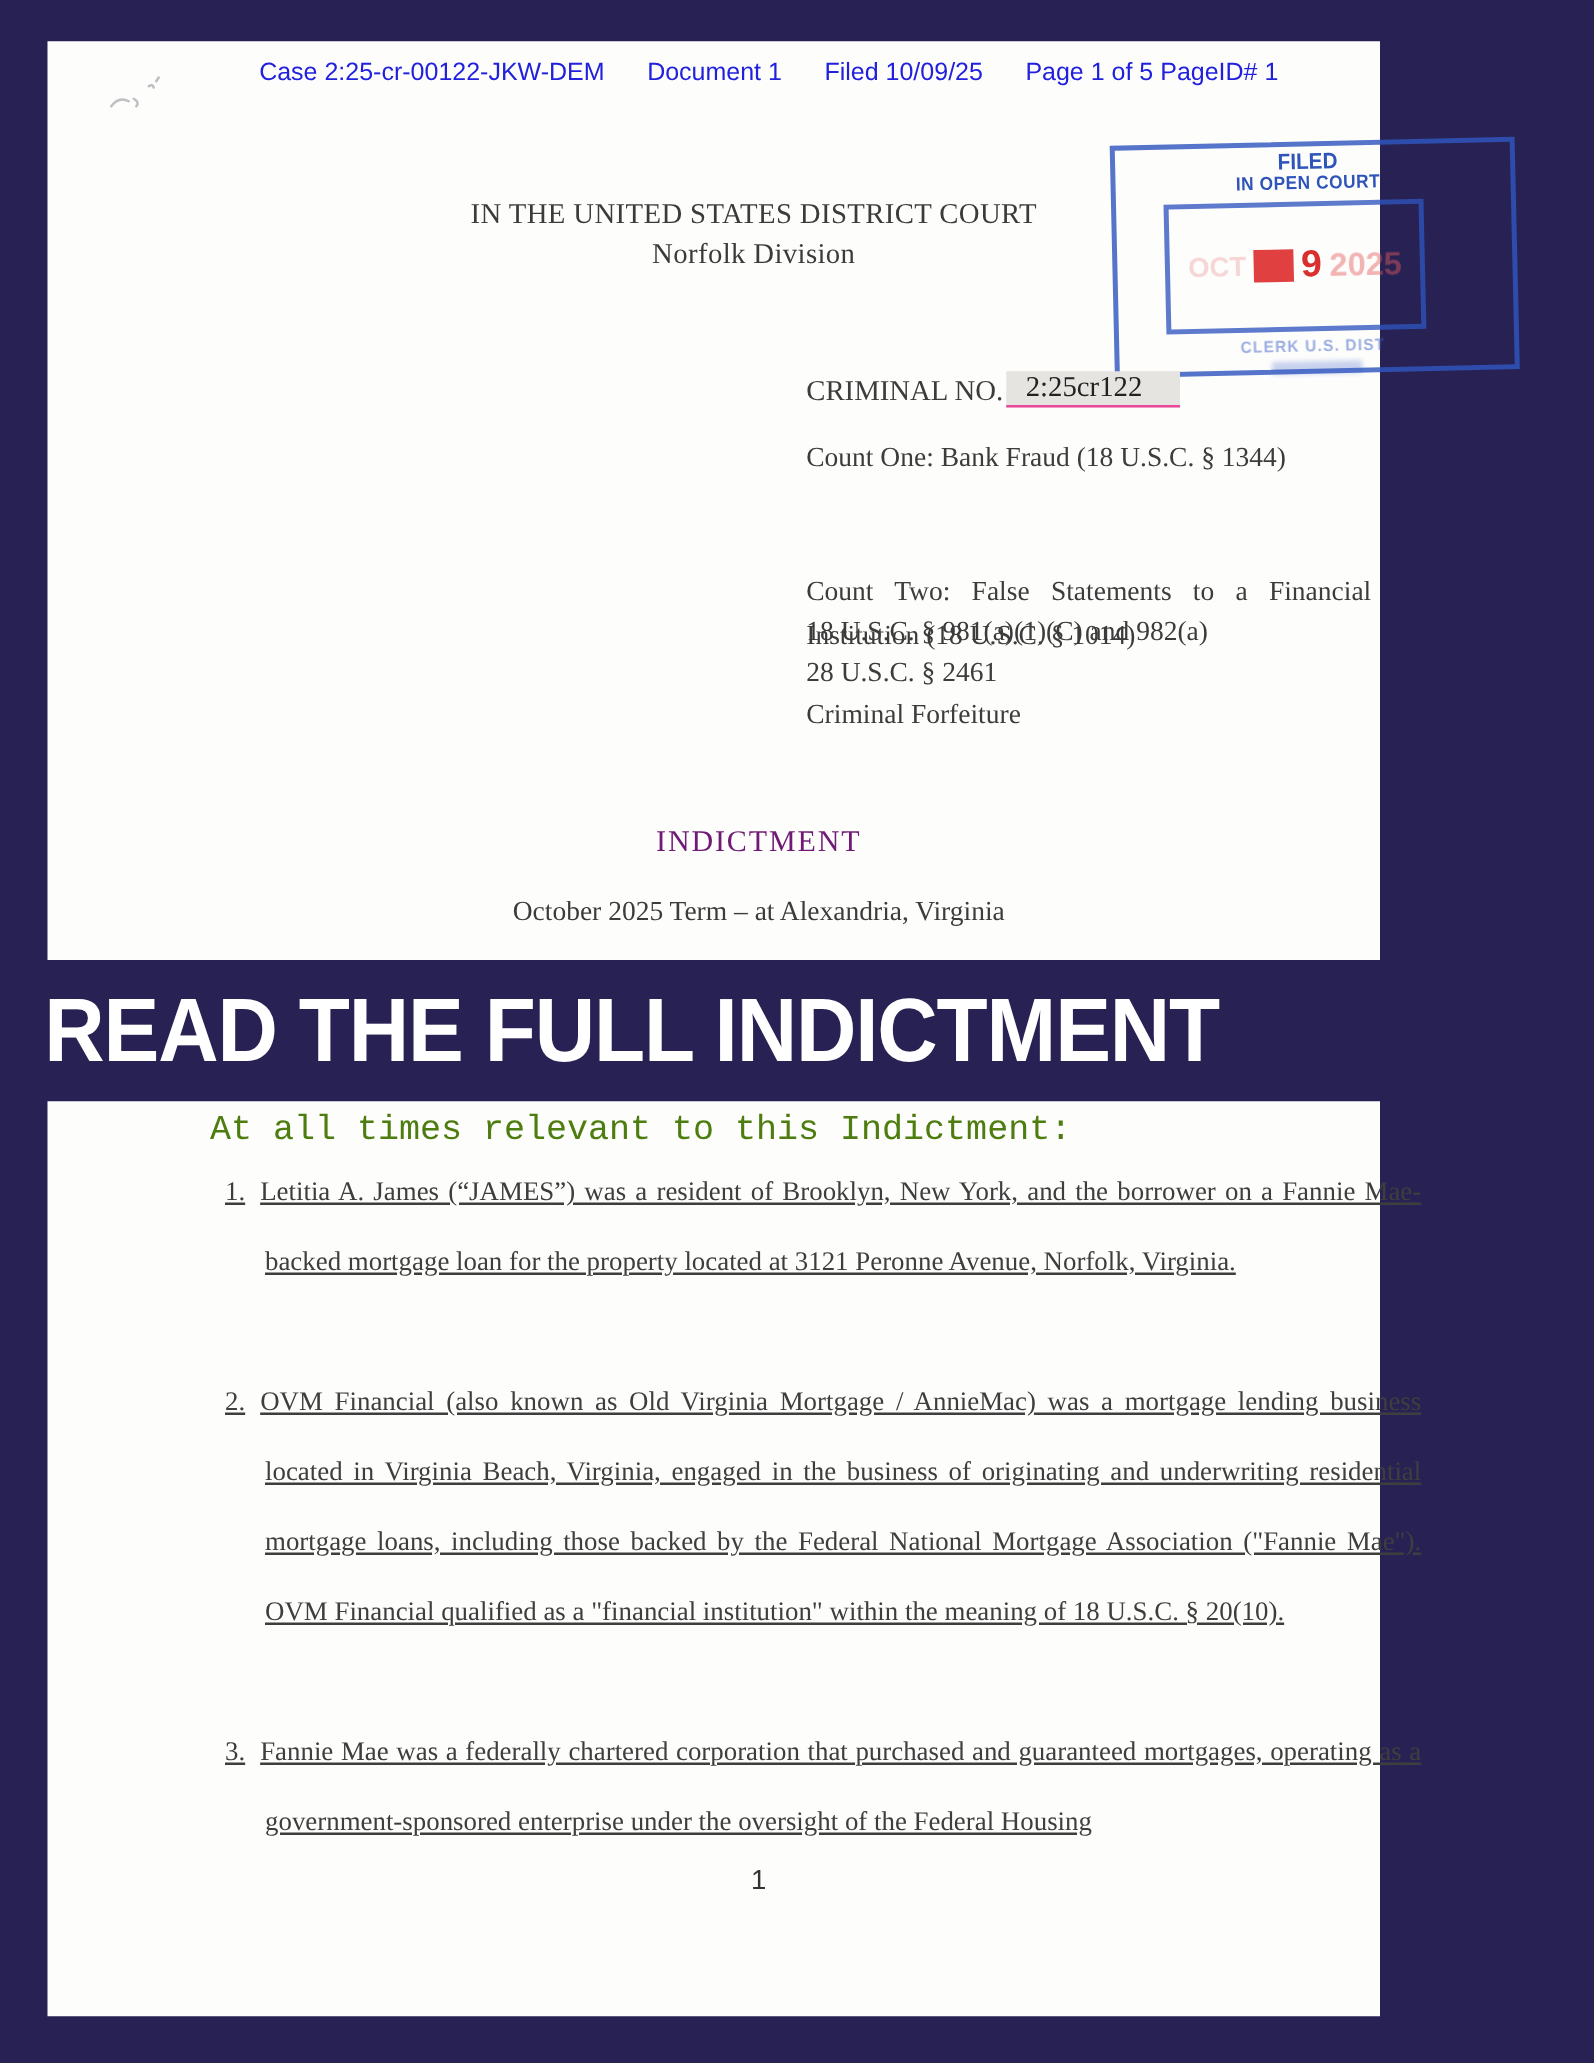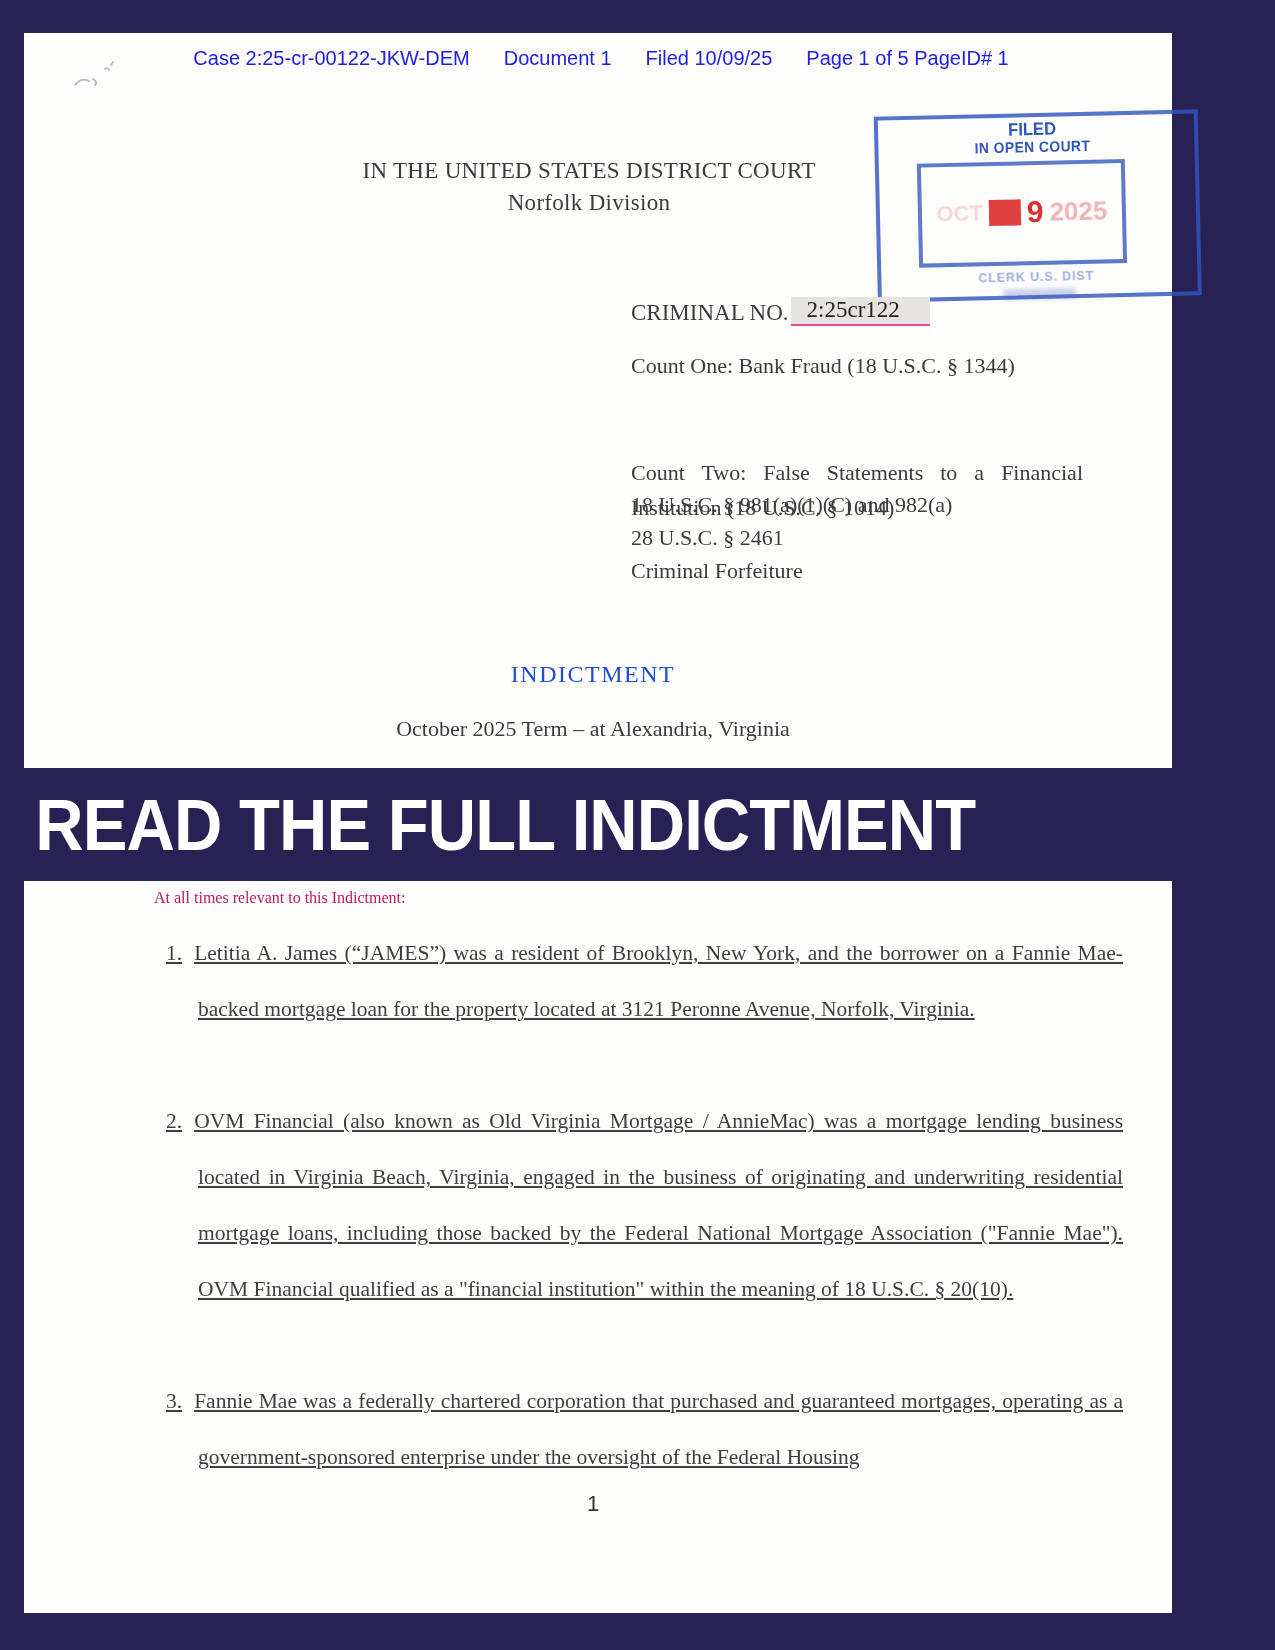--- a/index.html
+++ b/index.html
@@ -4,21 +4,21 @@
 <style>
   html,body{margin:0;padding:0;}
   body{
     position:relative;
     width:1275px;height:1650px;
     background:#282254;
     font-family:"Liberation Serif", serif;
     overflow:hidden;
   }
   .page{
-    position:absolute;left:24px;width:1148px;
+    position:absolute;left:38px;width:1066px;
     background:#fdfdfc;
   }
   #page1{top:33px;height:735px;}
   #page2{top:881px;height:732px;}
 
   
   .ecf-header{
     position:absolute;top:14px;left:0;width:1198px;
     display:flex;justify-content:center;gap:34px;
     transform:translateX(-22px);
@@ -94,21 +94,21 @@
     margin-left:2px;background:#e5e4e1;border-bottom:2px solid #ec4899;
     padding:0 30px 1px 16px;font-size:23px;color:#222;
   }
   .count-one{left:607px;top:320px;white-space:nowrap;}
   .count-two{left:607px;top:374px;width:452px;text-align:justify;line-height:35px;margin-top:48px;}
   .statutes{left:607px;top:455px;line-height:33px;white-space:nowrap;}
 
   .indictment-title{
     position:absolute;top:628px;left:0;width:1198px;text-align:center;
     transform:translateX(-30px);
-    font-size:24px;color:#1d4ed8;letter-spacing:1.5px;
+    font-size:24px;color:#701a75;letter-spacing:1.5px;
   }
   .term-line{
     position:absolute;top:683px;left:0;width:1198px;text-align:center;
     transform:translateX(-30px);
     font-size:22px;color:#3c3c3c;
   }
 
   
   .banner{
     position:absolute;top:768px;left:0;width:1275px;height:113px;
@@ -116,21 +116,21 @@
   }
   .banner span{
     font-family:"Liberation Sans", sans-serif;font-weight:bold;
     font-size:72px;color:#ffffff;letter-spacing:-1px;
     transform:scaleX(0.93);white-space:nowrap;
   }
 
   
   .body-intro{
     position:absolute;left:130px;top:8px;
-    font-size:16px;color:#be185d;
+    font-size:28px;color:#4d7c0f;font-family:Liberation Mono, monospace;
   }
   .para{
     position:absolute;left:142px;width:925px;
     padding-left:32px;text-indent:-32px;
     text-align:justify;line-height:56px;
     font-size:21.5px;color:#3e3e3e;text-decoration:underline;
   }
   #para1{top:44px;}
   #para2{top:212px;}
   #para3{top:492px;}

